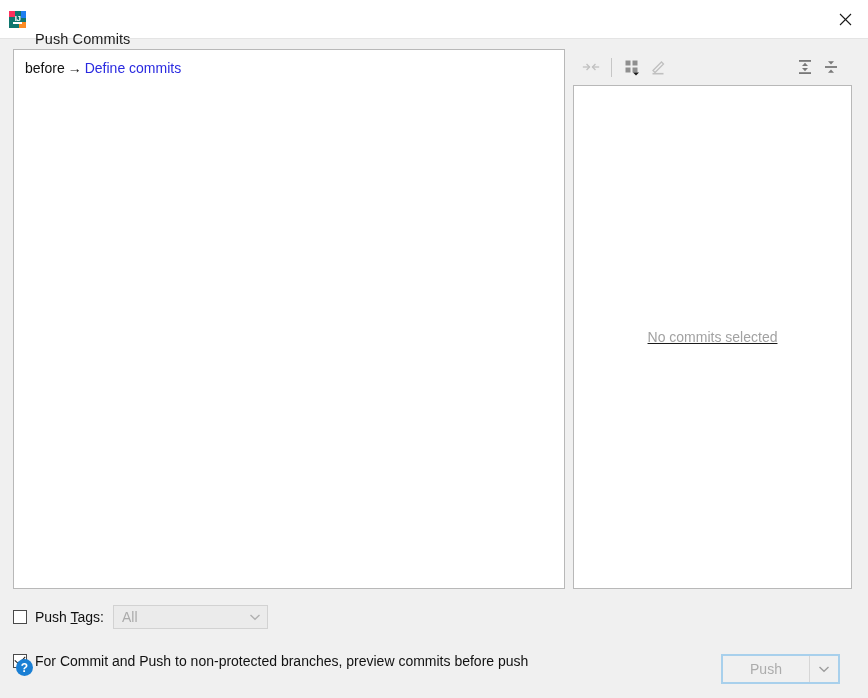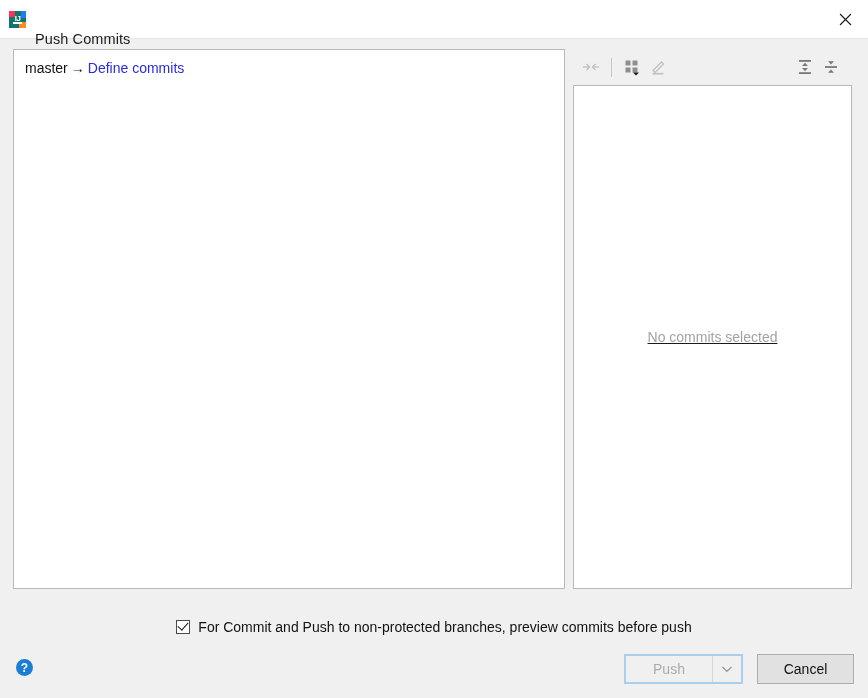--- a/index.html
+++ b/index.html
@@ -156,21 +156,21 @@
     position: absolute;
     left: 13px;
     top: 565px;
     right: 13px;
   }
   .opt-row {
     display: flex;
     align-items: center;
     height: 26px;
   }
-  .opt-row.second { margin-top: 10px; justify-content: center; }
+  .opt-row.second { margin-top: 18px; }
 
   .checkbox {
     width: 14px;
     height: 14px;
     border: 1px solid #4a4a4a;
     background: #ffffff;
     box-sizing: border-box;
     margin-right: 8px;
     position: relative;
     flex: 0 0 auto;
@@ -361,21 +361,21 @@
         <line x1="1" y1="1" x2="12" y2="12" stroke="#1a1a1a" stroke-width="1.1"></line>
         <line x1="12" y1="1" x2="1" y2="12" stroke="#1a1a1a" stroke-width="1.1"></line>
       </svg>
     </div>
   </div>
 
   <div class="content">
 
     <div class="left-panel">
       <div class="branch-row">
-        <span class="branch-name">master</span><span class="branch-arrow">→</span><span class="branch-link">Define commits</span>
+        <span class="branch-name">before</span><span class="branch-arrow">→</span><span class="branch-link">Define commits</span>
       </div>
     </div>
 
     <div class="right-col">
 
       <div class="toolbar">
 
         <div class="tb-btn first">
           <svg width="18" height="18" viewBox="0 0 18 18">
             <g stroke="#c0c0c0" stroke-width="1.3" fill="none" stroke-linecap="square">
@@ -432,36 +432,47 @@
         </div>
       </div>
 
       <div class="right-panel">
         <div class="empty-text">No commits selected</div>
       </div>
     </div>
 
     <div class="options">
 
+      <div class="opt-row">
+        <div class="checkbox"></div>
+        <div class="opt-label"><span>Push </span><span class="mnem">T</span><span>ags:</span></div>
+        <div class="combo">
+          <div class="combo-value">All</div>
+          <div class="combo-arrow">
+            <svg width="12" height="8" viewBox="0 0 12 8">
+              <polyline points="1.5,2 6,6.2 10.5,2" fill="none" stroke="#b0b0b0" stroke-width="1.4"></polyline>
+            </svg>
+          </div>
+        </div>
+      </div>
 
       <div class="opt-row second">
         <div class="checkbox checked"></div>
         <div class="opt-label">For Commit and Push to non-protected branches, preview commits before push</div>
       </div>
     </div>
   </div>
 
   <div class="footer">
     <div class="help-icon">?</div>
     <div class="btn-group">
       <div class="split-button">
         <div class="split-main">Push</div>
         <div class="split-arrow">
           <svg width="12" height="8" viewBox="0 0 12 8">
             <polyline points="1.5,2 6,6.2 10.5,2" fill="none" stroke="#9d9d9d" stroke-width="1.4"></polyline>
           </svg>
         </div>
       </div>
-      <div class="cancel-button">Cancel</div>
     </div>
   </div>
 
 </div>
 
 </body></html>

